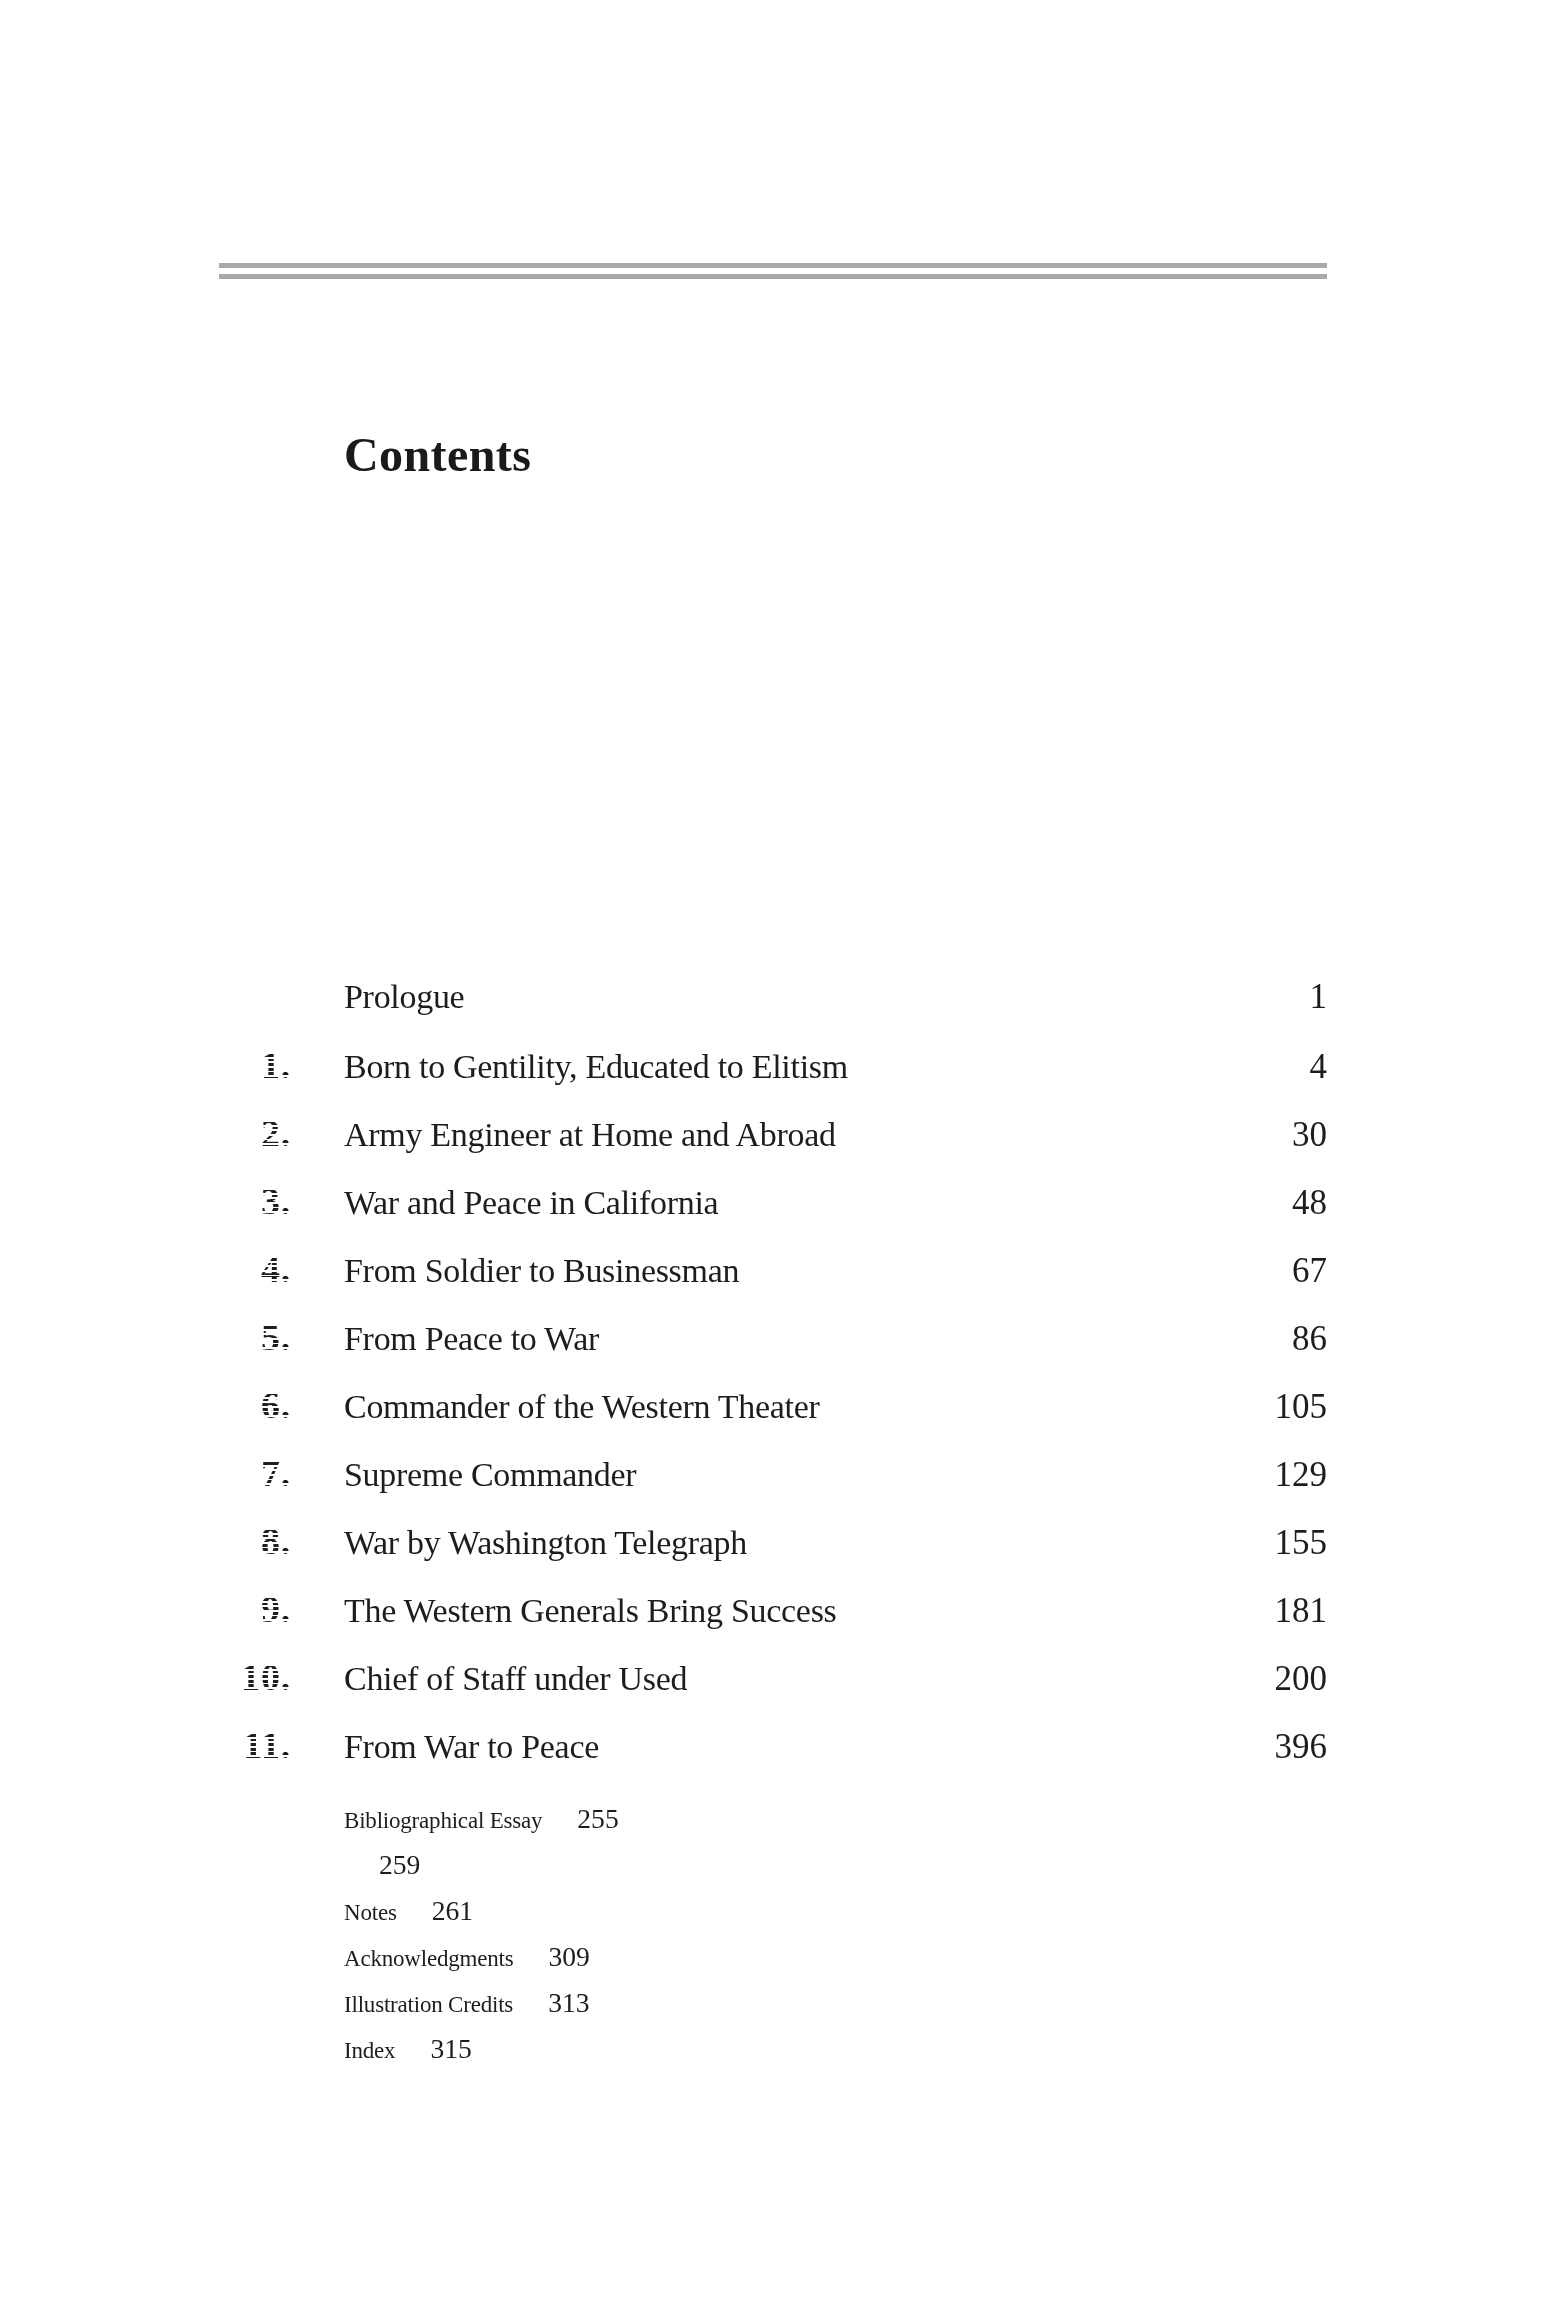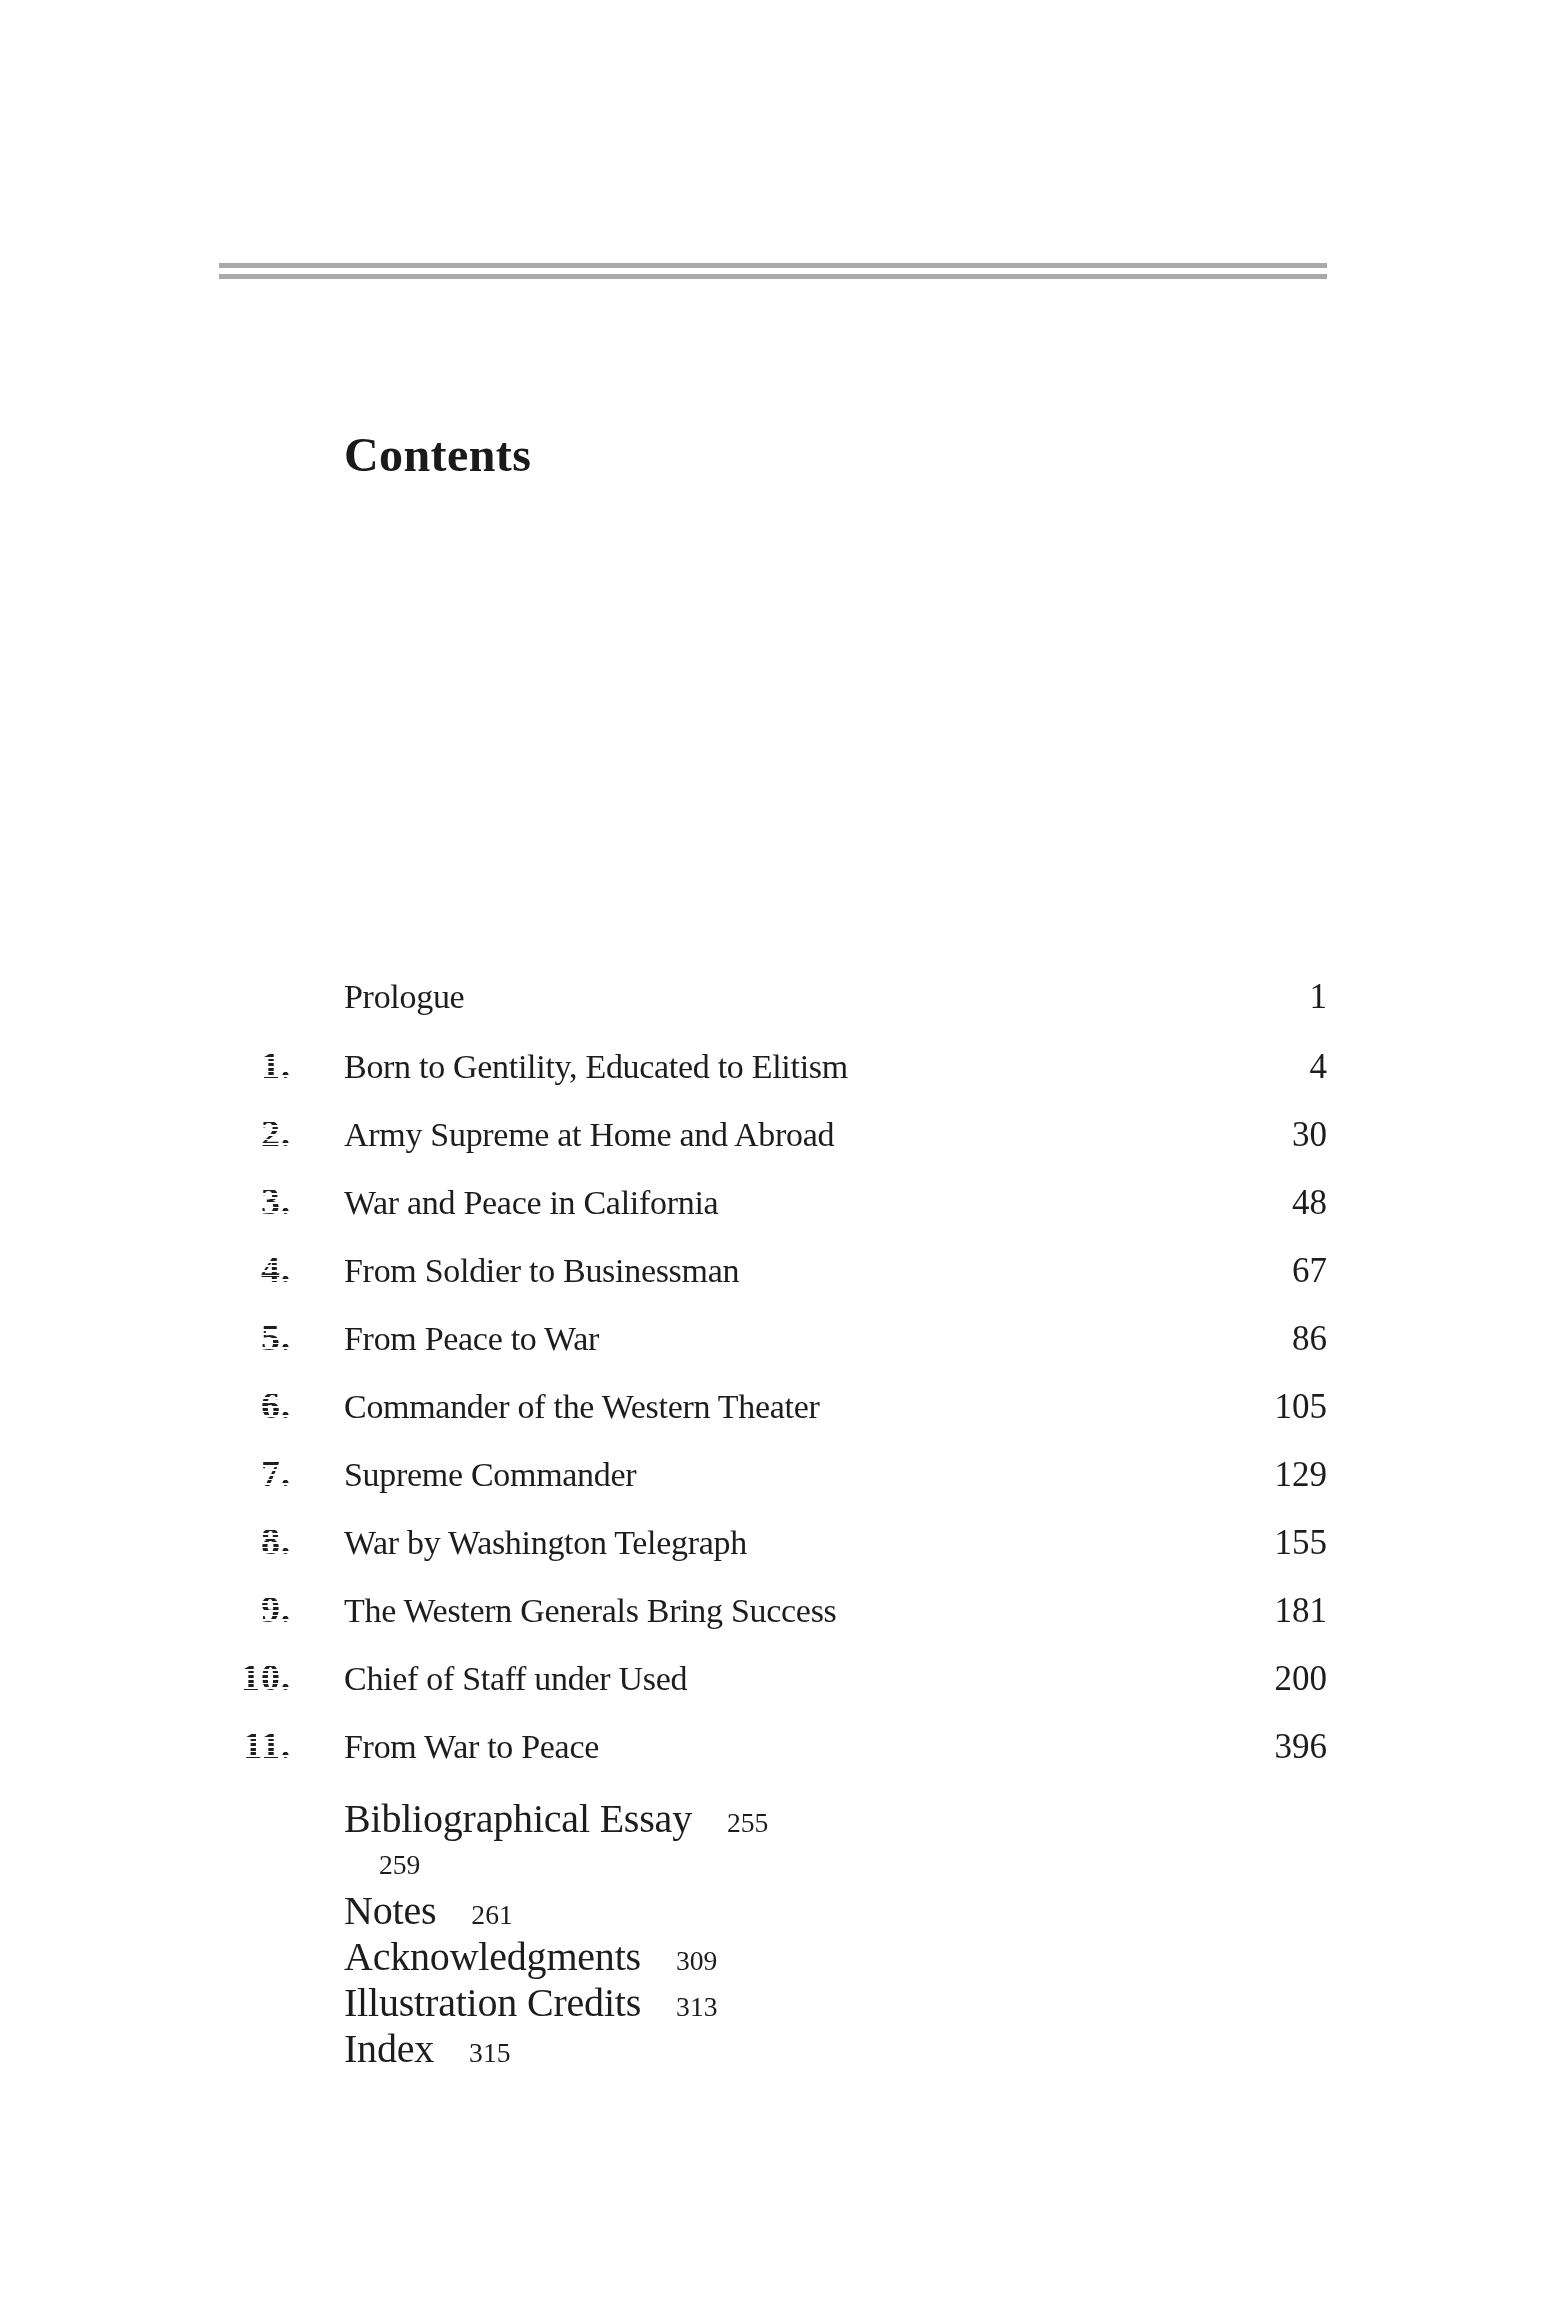--- a/index.html
+++ b/index.html
@@ -87,21 +87,21 @@
     left: 344px;
     top: 1796px;
   }
   .bm-row {
     display: flex;
     align-items: baseline;
     height: 46px;
     line-height: 46px;
     white-space: nowrap;
   }
-  .bm-title { font-size: 40px; letter-spacing: -0.2px; }
+  .bm-title { font-size: 23px; letter-spacing: -0.2px; }
   .bm-page  { font-size: 27.6px; margin-left: 35px; }
 </style>
 </head>
 <body>
 
 <div class="page">
 
   <div class="rule">
     <div class="rule-line"></div>
     <div class="rule-line"></div>
@@ -117,21 +117,21 @@
   </div>
 
   <div class="toc-row">
     <span class="toc-num has-num">1.</span>
     <span class="toc-title">Born to Gentility, Educated to Elitism</span>
     <span class="toc-page">4</span>
   </div>
 
   <div class="toc-row">
     <span class="toc-num has-num">2.</span>
-    <span class="toc-title">Army Supreme at Home and Abroad</span>
+    <span class="toc-title">Army Engineer at Home and Abroad</span>
     <span class="toc-page">30</span>
   </div>
 
   <div class="toc-row">
     <span class="toc-num has-num">3.</span>
     <span class="toc-title">War and Peace in California</span>
     <span class="toc-page">48</span>
   </div>
 
   <div class="toc-row">

